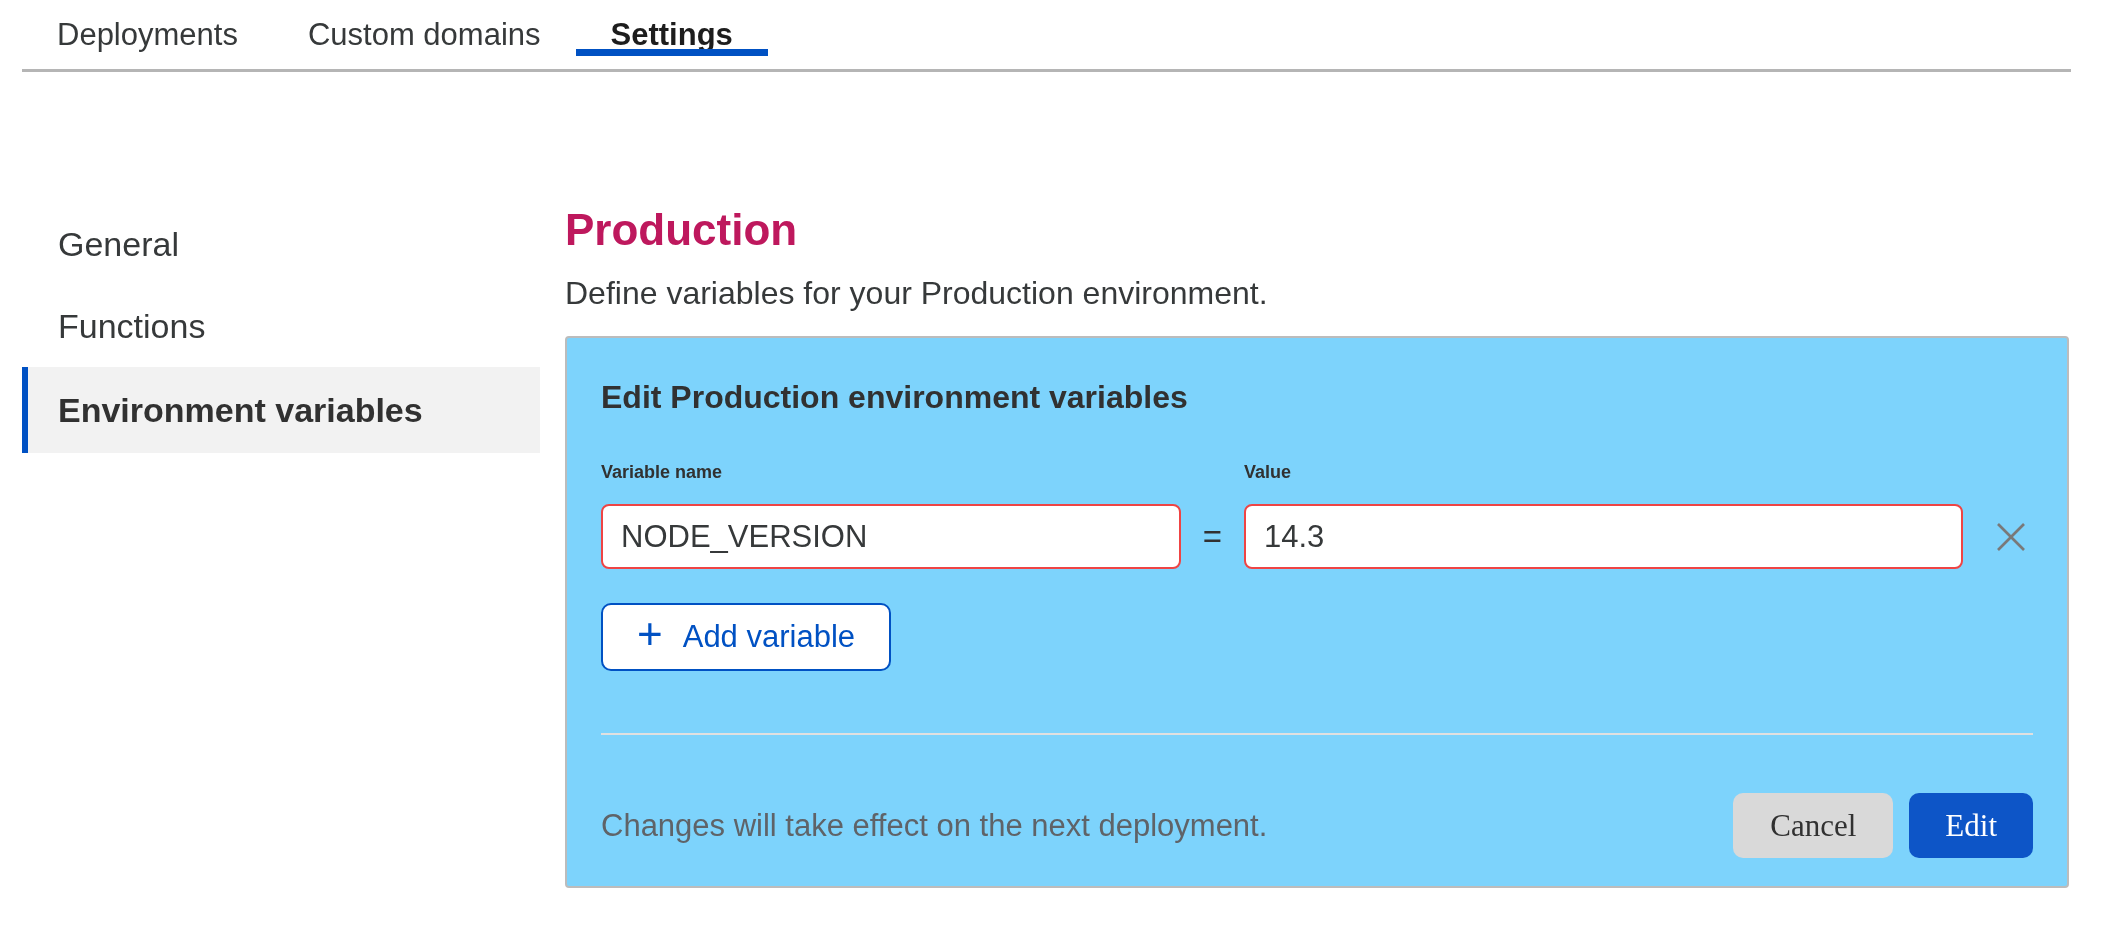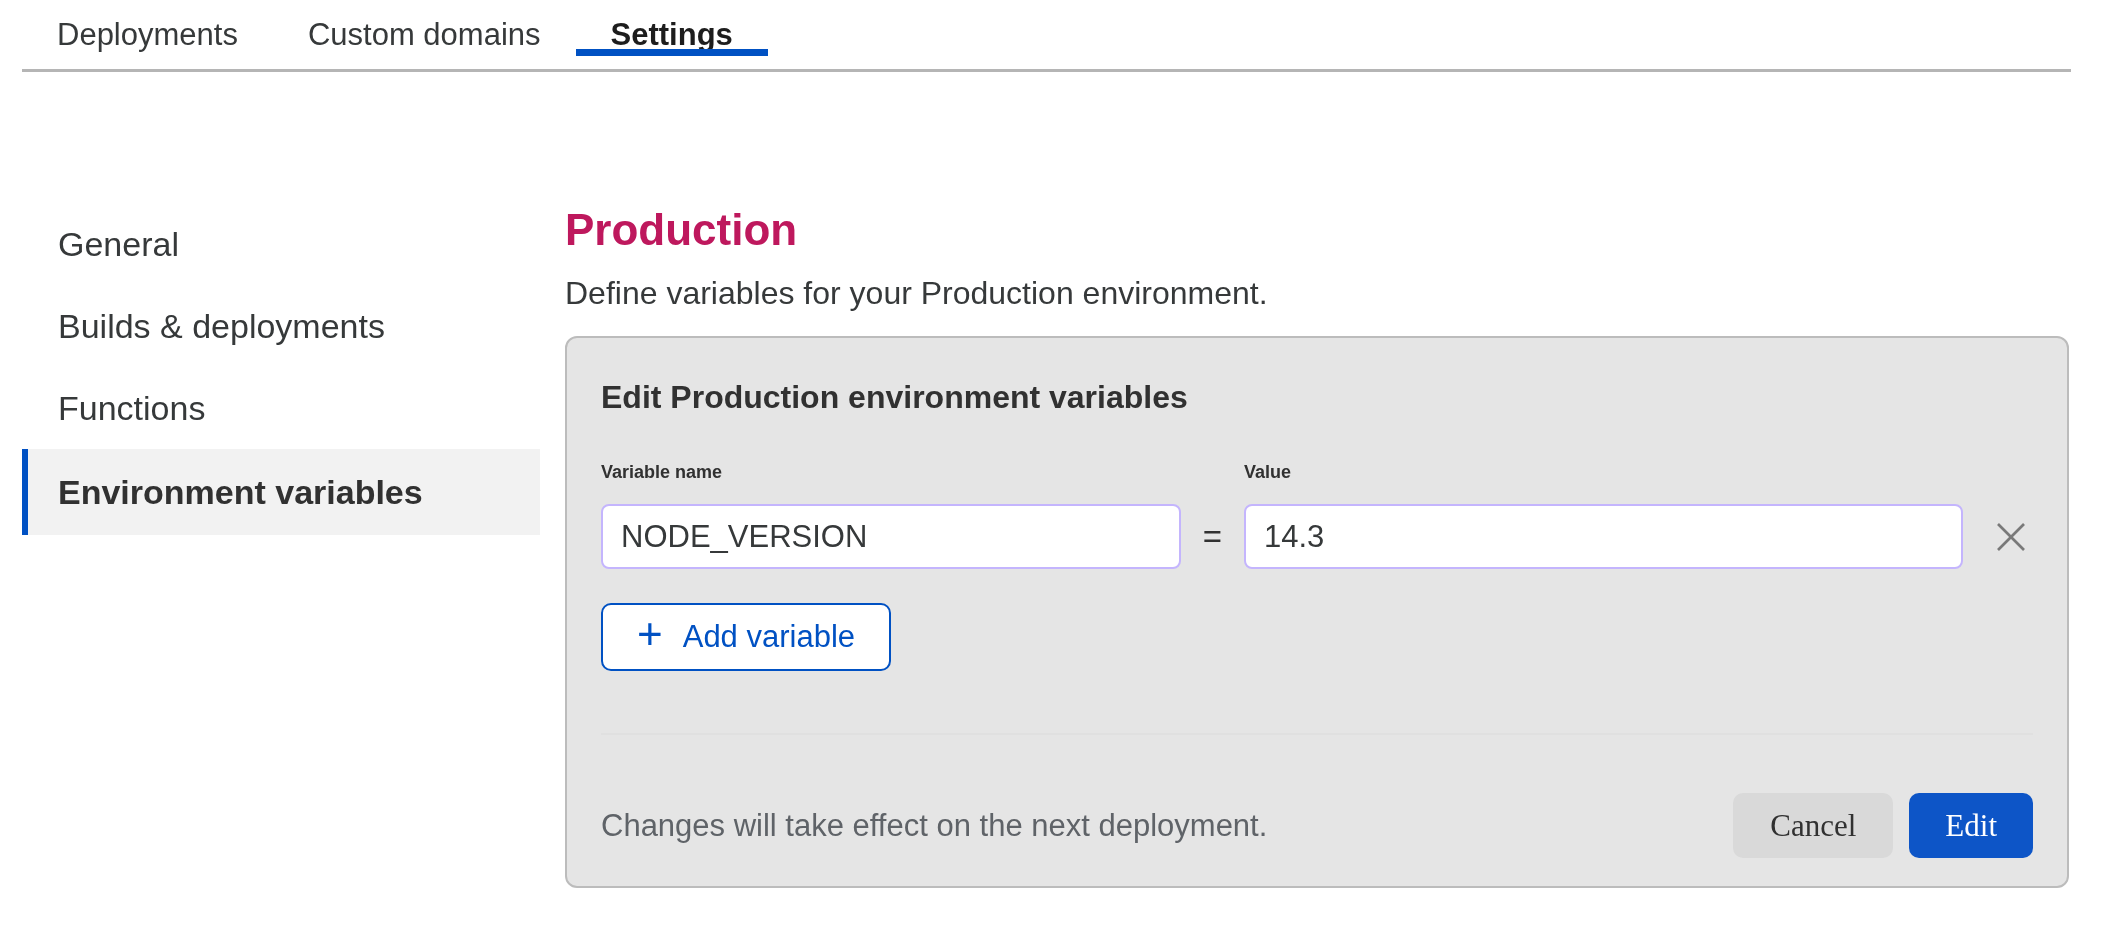--- a/index.html
+++ b/index.html
@@ -21,33 +21,33 @@
   .side-item { height:82px; display:flex; align-items:center; padding-left:30px;
     border-left:6px solid transparent; font-size:34px; cursor:pointer; color:#36393a; }
   .side-item.active { background:#f2f2f2; border-left-color:#0051c3;
     font-weight:700; color:#313131; height:86px; }
 
   .main { flex:1; padding-top:138px; margin-left:25px; margin-right:52px; }
   .page-title { font-size:44px; font-weight:700; line-height:40px; color:#be185d; }
   .page-desc { font-size:32px; line-height:38px; margin-top:24px; color:#36393a; }
 
   
-  .card { margin-top:24px; border:2px solid #bcbcbc; border-radius:12px;
-    padding:40px 34px 28px 34px; background:#e5e5e5; }
+  .card { margin-top:24px; border:2px solid #bcbcbc; border-radius:4px;
+    padding:40px 34px 28px 34px; background:#7dd3fc; }
   .card-title { font-size:32px; font-weight:700; line-height:38px; color:#313131; }
 
   .fields-row { display:flex; margin-top:40px; align-items:flex-start; }
   .field-label { font-size:18px; font-weight:700; line-height:32px;
     margin-bottom:16px; color:#313131; }
   .col-name { width:580px; flex-shrink:0; }
   .col-value { flex:1; }
   .equals-wrap { width:63px; flex-shrink:0; margin-top:48px; height:65px;
     display:flex; align-items:center; justify-content:center;
     font-size:33px; color:#313131; }
-  .text-input { width:100%; height:65px; border:2px solid #c4b5fd; border-radius:8px;
+  .text-input { width:100%; height:65px; border:2px solid #ef4444; border-radius:8px;
     font-size:31px; padding:0 18px; color:#36393a; background:#fff; outline:none;
     font-family:"Liberation Sans","DejaVu Sans",sans-serif; }
   .remove-wrap { width:70px; flex-shrink:0; margin-top:48px; height:65px;
     display:flex; align-items:center; justify-content:flex-end; }
   .remove-btn { width:44px; height:44px; border:none; background:transparent;
     cursor:pointer; display:flex; align-items:center; justify-content:center; }
 
   .add-btn { margin-top:34px; height:68px; padding:0 34px; background:#fff;
     border:2px solid #0051c3; border-radius:10px; color:#0051c3; font-size:31px;
     display:inline-flex; align-items:center; gap:20px; cursor:pointer;
@@ -72,21 +72,20 @@
 <nav class="tabbar">
   <div class="tab">Deployments</div>
   <div class="tab">Custom domains</div>
   <div class="tab active">Settings</div>
 </nav>
 
 <div class="content">
 
   <aside class="sidebar">
     <div class="side-item">General</div>
-    <div class="side-item">Builds &amp; deployments</div>
     <div class="side-item">Functions</div>
     <div class="side-item active">Environment variables</div>
   </aside>
 
   <main class="main">
     <h1 class="page-title">Production</h1>
     <p class="page-desc">Define variables for your Production environment.</p>
 
     <section class="card">
       <h2 class="card-title">Edit Production environment variables</h2>

